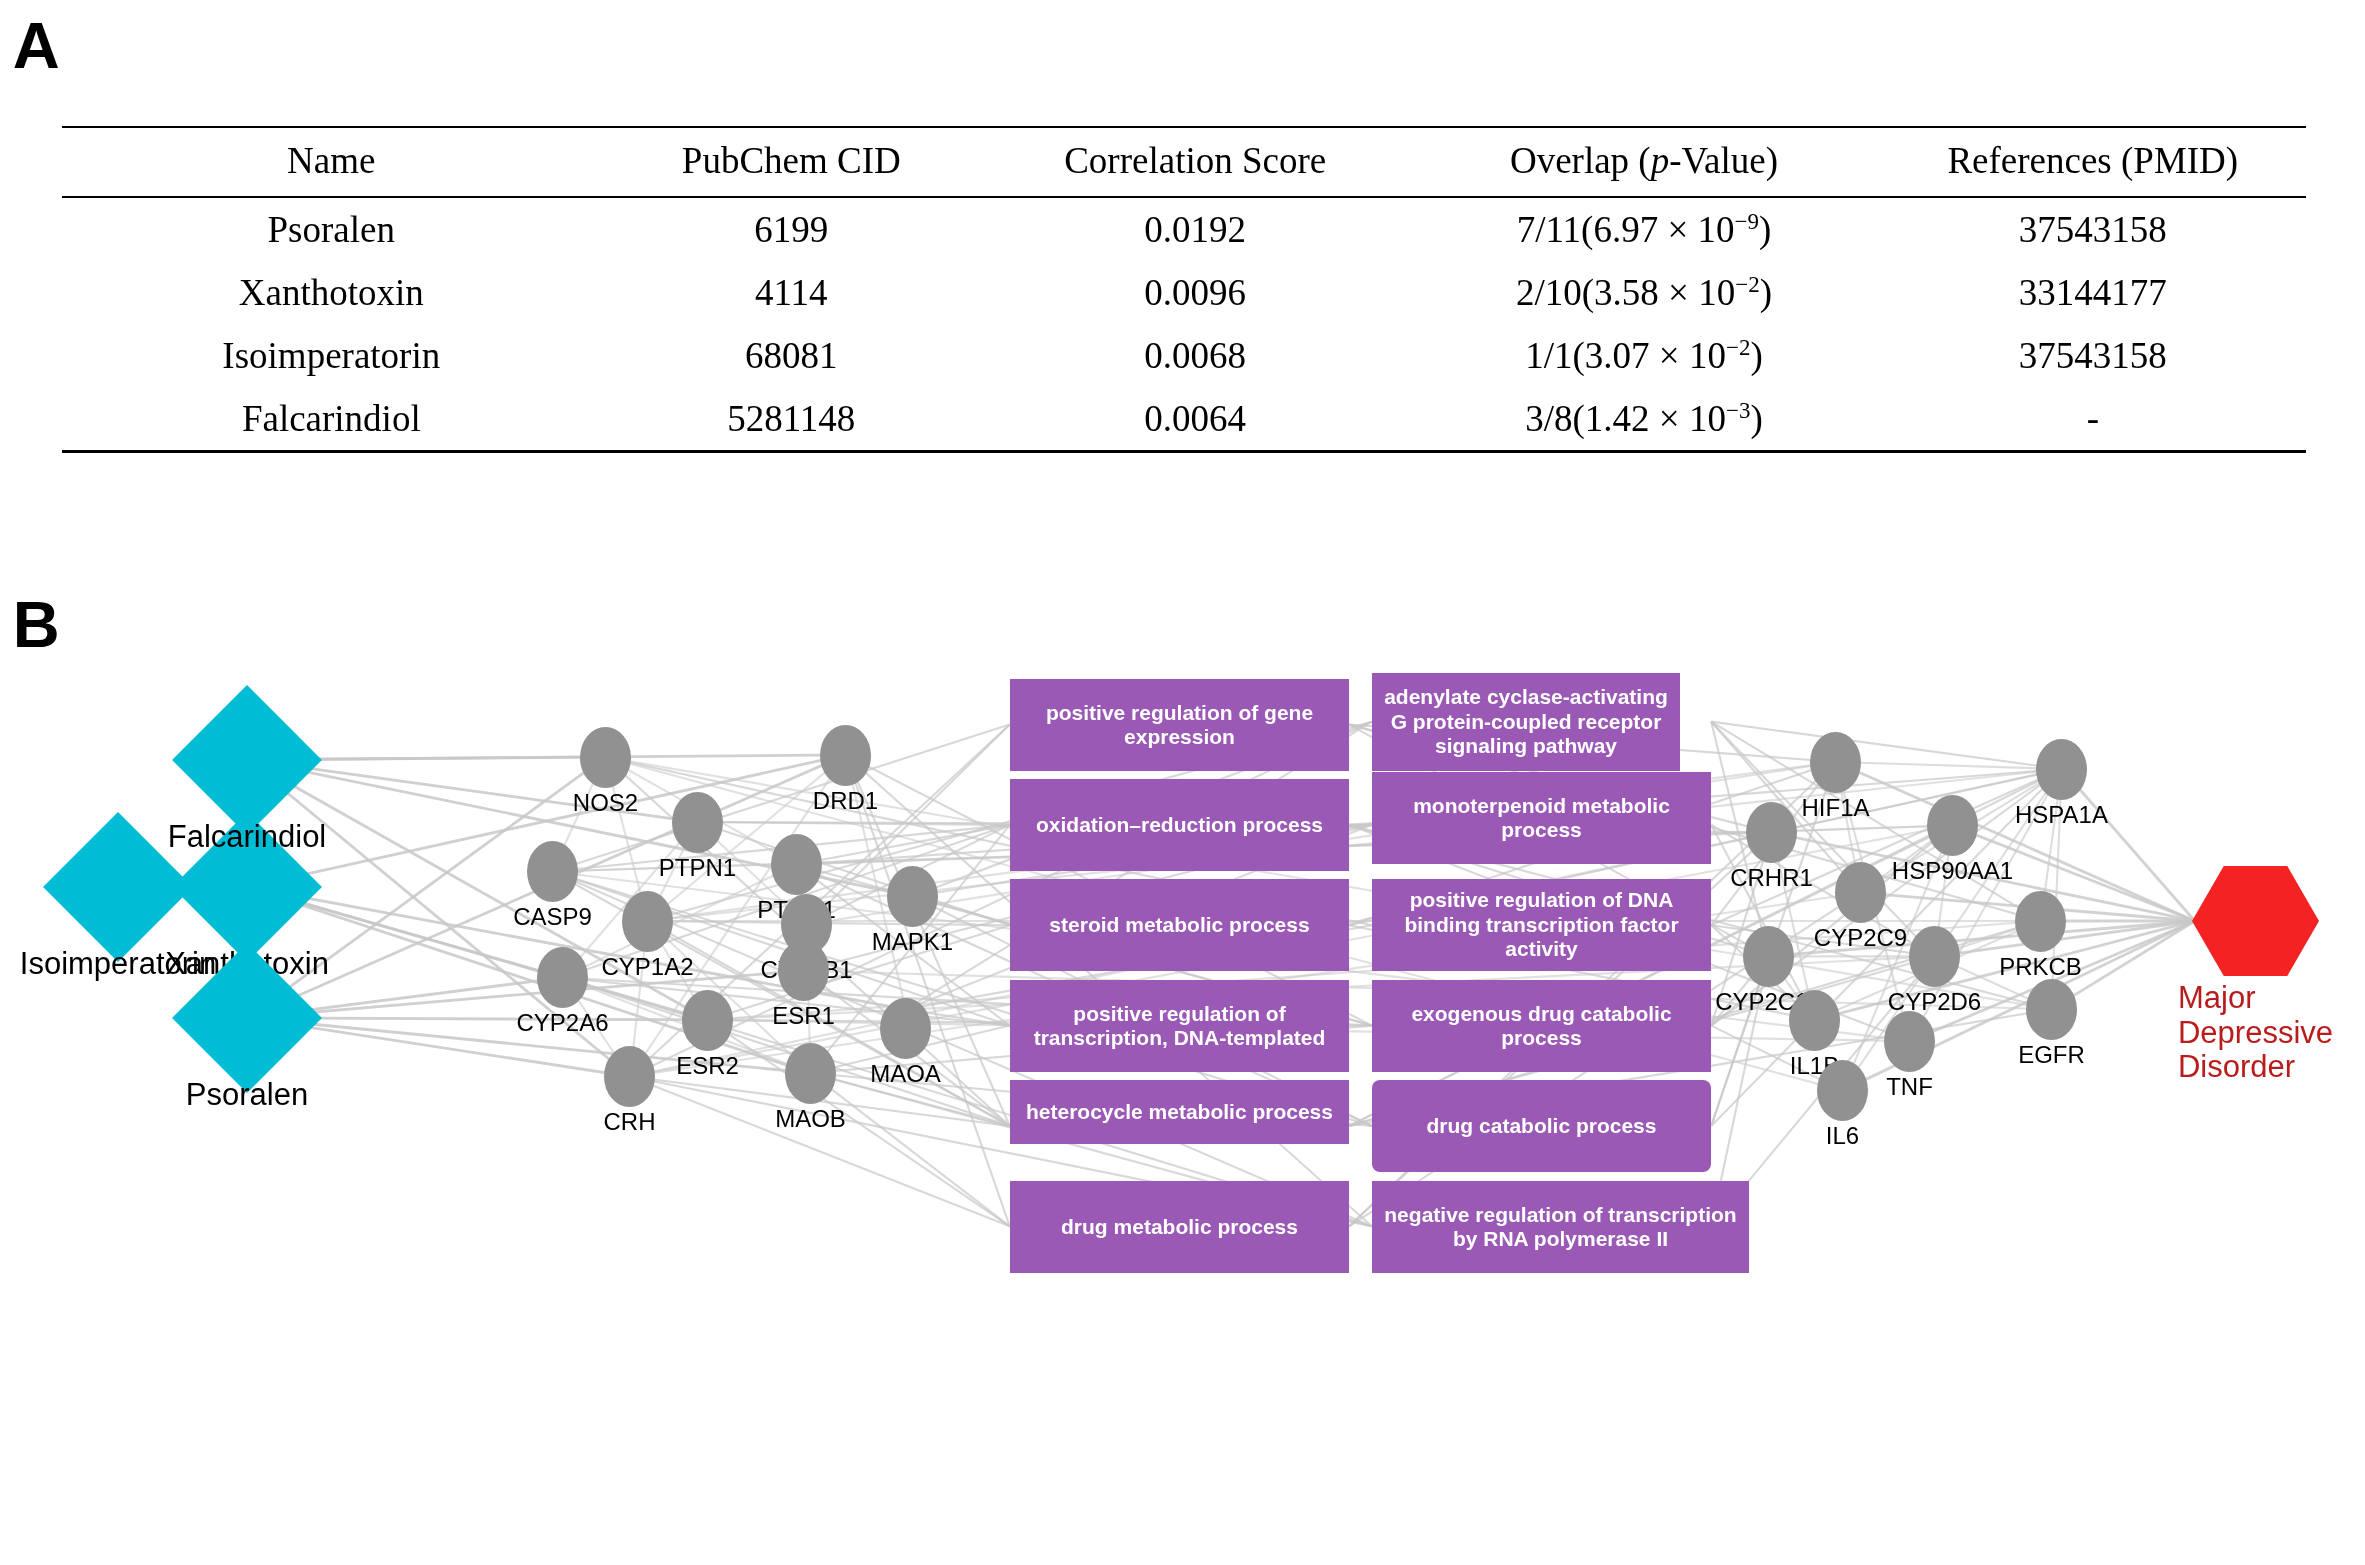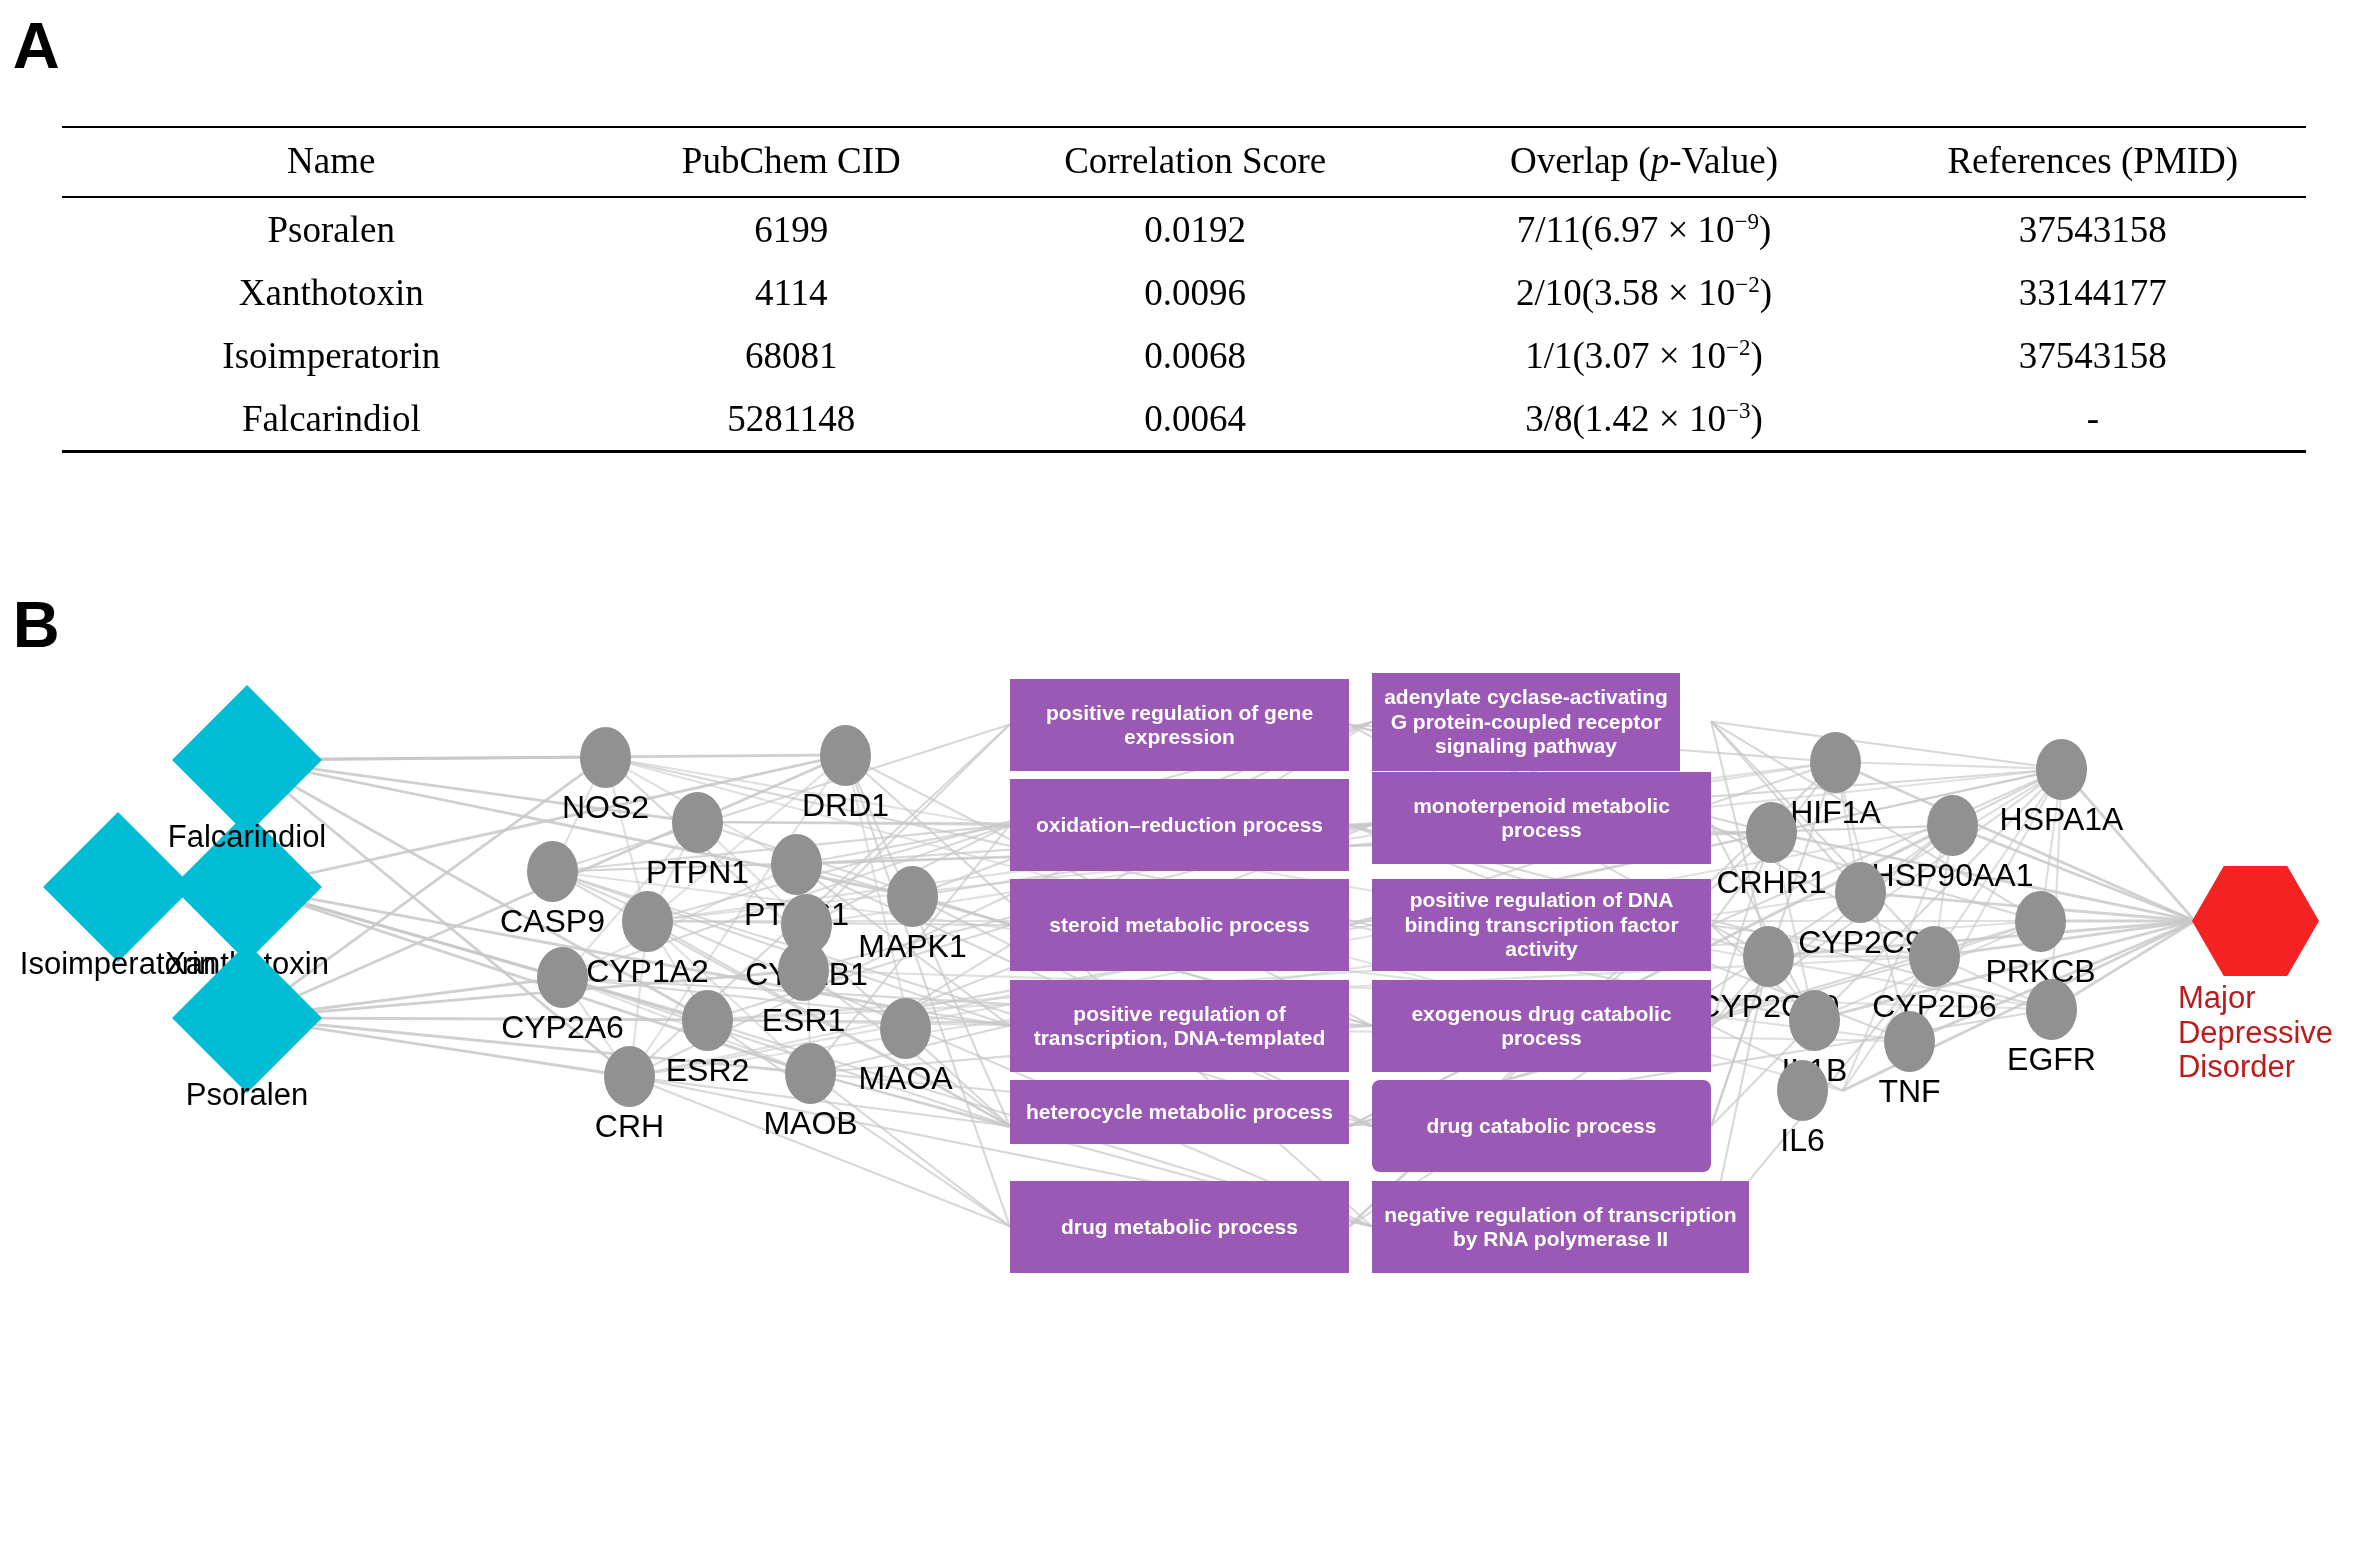--- a/index.html
+++ b/index.html
@@ -36,21 +36,21 @@
 
   .go-box{position:absolute;background:#9b59b6;color:#fff;
           display:flex;align-items:center;justify-content:center;
           text-align:center;font-weight:bold;font-size:21px;line-height:1.16;
           font-family:"Liberation Sans", sans-serif;
           box-sizing:border-box;padding:2.8px 7px;}
 
   .gene{position:absolute;}
   .gene .blob{width:51px;height:61px;border-radius:50%;background:#919191;}
   .gene .lbl{position:absolute;left:50%;transform:translateX(-50%);
-             top:62px;font-size:32px;white-space:nowrap;color:#000;
+             top:62px;font-size:24px;white-space:nowrap;color:#000;
              font-family:"Liberation Sans", sans-serif;}
 
   .drug{position:absolute;}
   .drug .dia{width:106px;height:106px;background:#00bcd4;
              transform:rotate(45deg);}
   .drug .lbl{position:absolute;left:50%;transform:translateX(-50%);
              top:112px;font-size:31px;white-space:nowrap;color:#000;}
 
   #disease{position:absolute;}
   #disease .hex{width:127px;height:110px;background:#f42222;
@@ -402,21 +402,21 @@
         <div class="lbl">IL1B</div>
       </div>
       <div class="gene" style="left: 1884px; top: 389px;">
         <div class="blob"></div>
         <div class="lbl">TNF</div>
       </div>
       <div class="gene" style="left: 2026px; top: 357px;">
         <div class="blob"></div>
         <div class="lbl">EGFR</div>
       </div>
-      <div class="gene" style="left: 1777px; top: 438px; text-align: center;">
+      <div class="gene" style="left: 1817px; top: 438px; text-align: center;">
         <div class="blob"></div>
         <div class="lbl">IL6</div>
       </div>
       <div class="go-box" style="left: 1010px; top: 57px; width: 339px; height: 92px;">
         <span>positive regulation of gene expression</span>
       </div>
       <div class="go-box" style="left: 1010px; top: 157px; width: 339px; height: 92px;">
         <span>oxidation–reduction process</span>
       </div>
       <div class="go-box" style="left: 1010px; top: 257px; width: 339px; height: 92px;">

